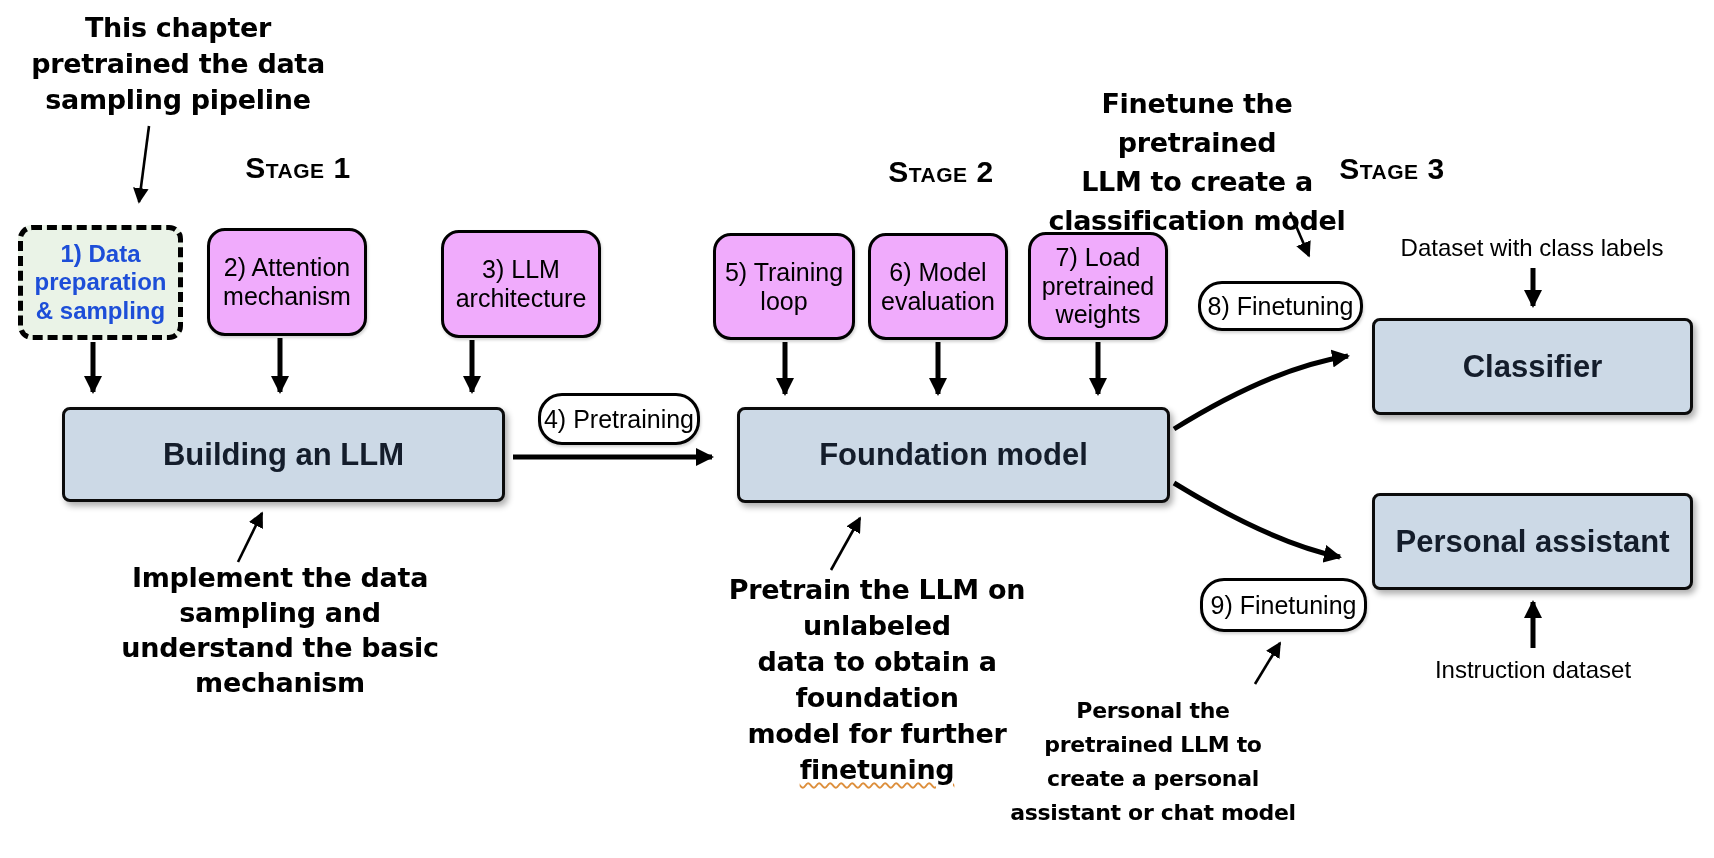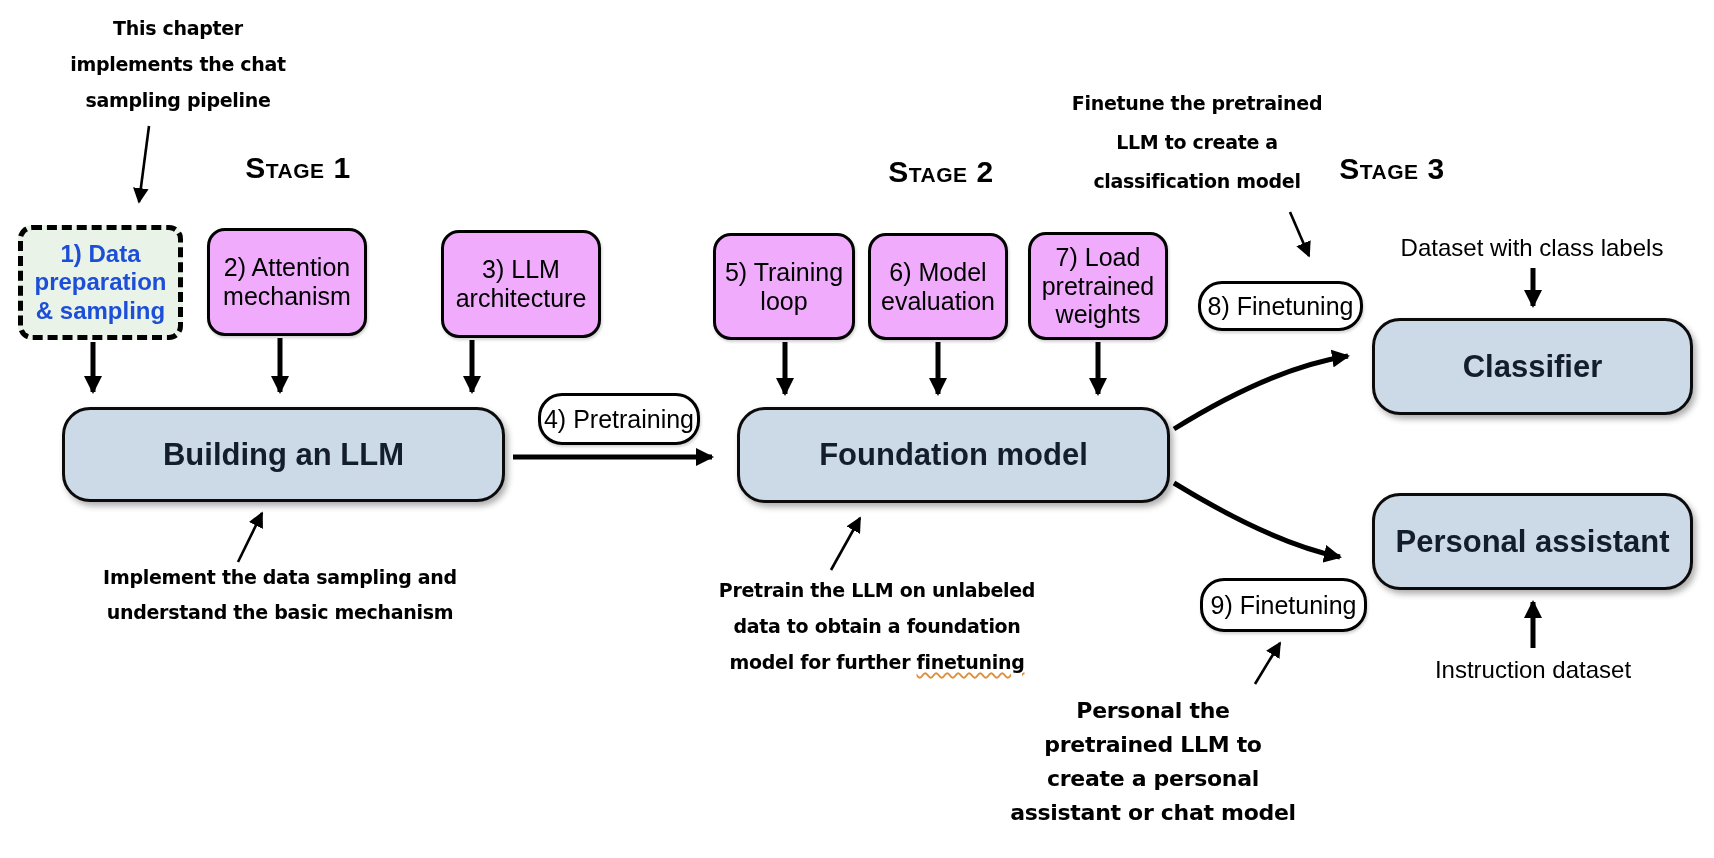--- a/index.html
+++ b/index.html
@@ -23,28 +23,28 @@
     background:#fff;border:3px solid #000;border-radius:24px;
     display:flex;align-items:center;justify-content:center;text-align:center;
     font-size:25px;color:#000;box-shadow:1px 2px 3px rgba(0,0,0,.18);
   }
   .dashedbox{
     background:var(--box-green,#eaf3e7);border:5px dashed #000;border-radius:14px;
     display:flex;align-items:center;justify-content:center;text-align:center;
     font-size:24px;font-weight:bold;line-height:1.18;color:#1d4ed8;padding:2px 8px;
   }
   .bluebox{
-    background:var(--box-blue,#ccd9e6);border:3px solid #0b0b0b;border-radius:28px;
+    background:var(--box-blue,#ccd9e6);border:3px solid #0b0b0b;border-radius:8px;
     display:flex;align-items:center;justify-content:center;text-align:left;
     font-size:31px;font-weight:bold;color:var(--text-dark,#141d2b);
     box-shadow:3px 4px 6px rgba(0,0,0,.32);
   }
   .note{
     font-family:"DejaVu Sans", sans-serif;
-    font-weight:bold;font-size:19px;line-height:35px;color:#000;text-align:center;
+    font-weight:bold;font-size:27px;line-height:35px;color:#000;text-align:center;
     letter-spacing:-0.3px;
   }
   .plain-label{font-size:24px;color:#000;text-align:center;}
   .wavy{
     text-decoration:underline;
     text-decoration-style:wavy;
     text-decoration-color:var(--underline-orange,#dd8f3c);
     text-decoration-thickness:2px;
     text-underline-offset:3px;
   }
@@ -101,21 +101,21 @@
   <div class="abs pill" style="left:1198px;top:281px;width:165px;height:50px;">8) Finetuning</div>
   <div class="abs pill" style="left:1200px;top:578px;width:167px;height:54px;">9) Finetuning</div>
   <div class="abs bluebox" style="left:1372px;top:318px;width:321px;height:97px;">Classifier</div>
   <div class="abs plain-label" style="left:1372px;top:234px;width:320px;">Dataset with class labels</div>
 
   <div class="abs bluebox" style="left:1372px;top:493px;width:321px;height:97px;">Personal assistant</div>
   <div class="abs plain-label" style="left:1383px;top:656px;width:300px;">Instruction dataset</div>
 
   <div class="abs note" style="left:28px;top:10px;width:300px;line-height:36px;">
     <div>This chapter</div>
-    <div>implements the chat</div>
+    <div>pretrained the data</div>
     <div>sampling pipeline</div>
   </div>
 
   <div class="abs note" style="left:1047px;top:84px;width:300px;line-height:39px;">
     <div>Finetune the pretrained</div>
     <div>LLM to create a</div>
     <div>classification model</div>
   </div>
 
   <div class="abs note" style="left:80px;top:560px;width:400px;">

